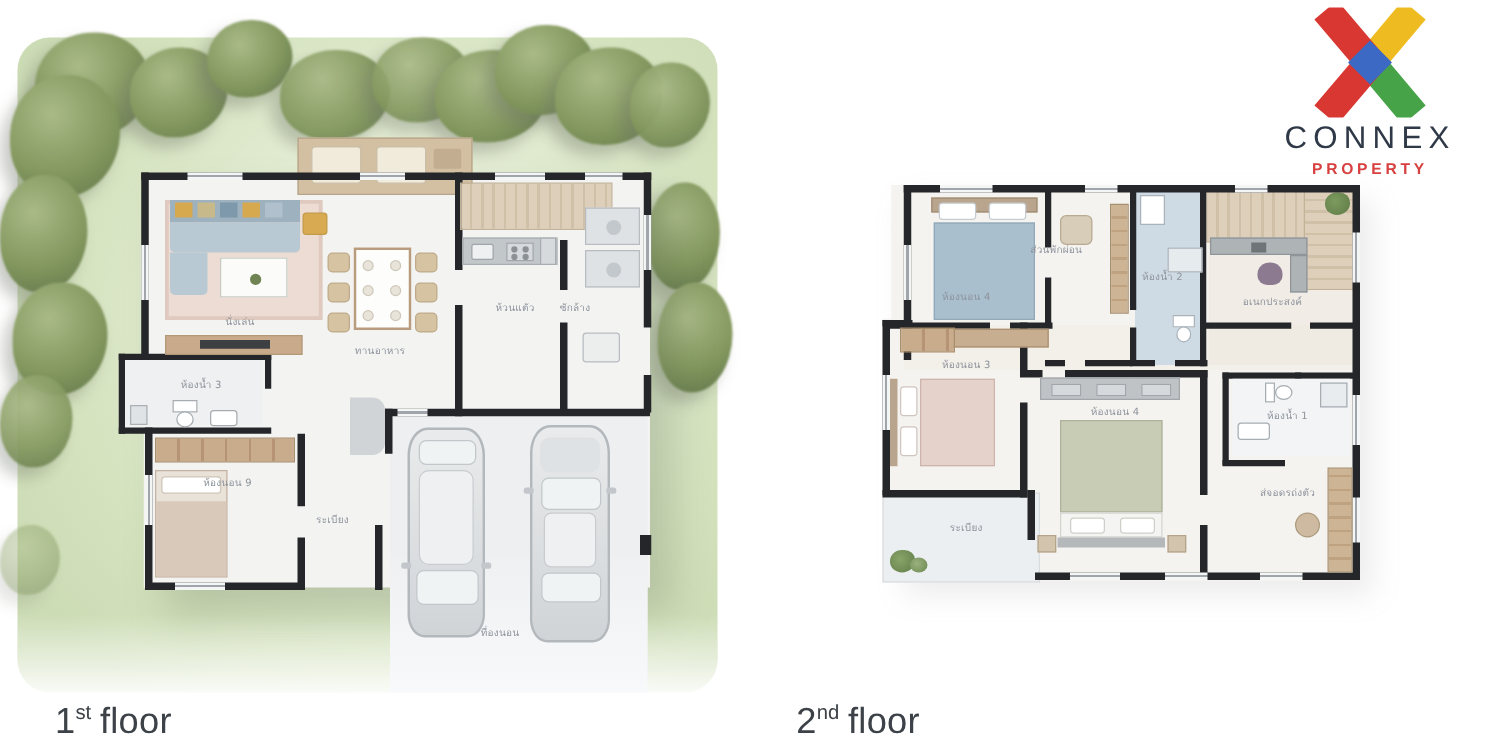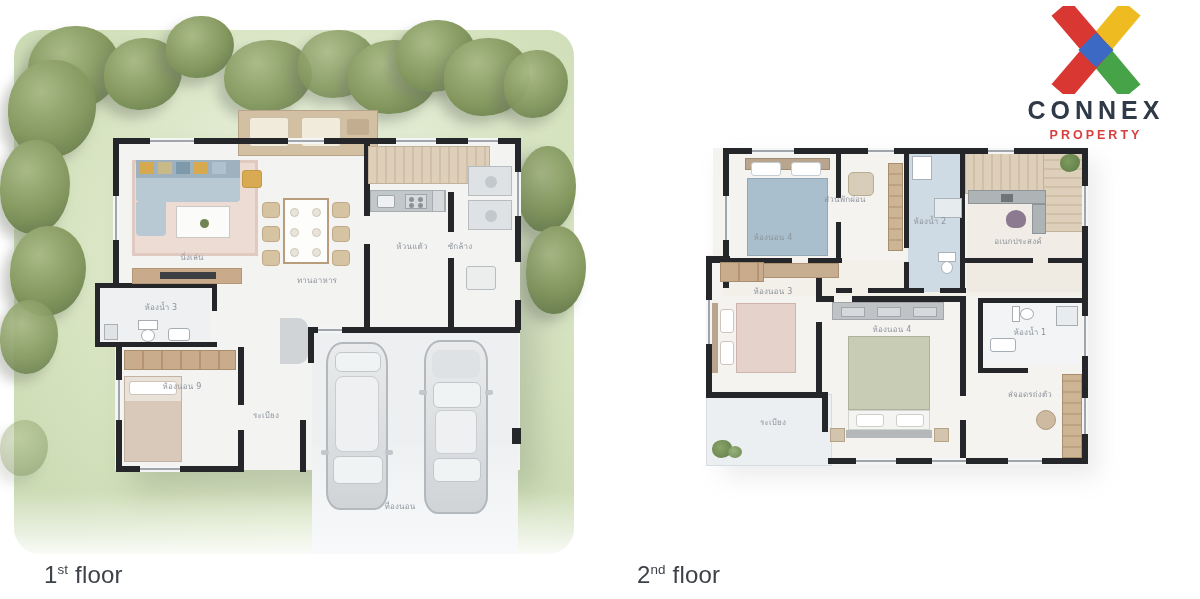--- a/index.html
+++ b/index.html
@@ -26,27 +26,27 @@
   .stairsH{background:repeating-linear-gradient(90deg,#ddcfba 0 7px,#d0c0a8 7px 9px);border:1px solid #c2b297;}
   .stairsV{background:repeating-linear-gradient(0deg,#ddcfba 0 7px,#d0c0a8 7px 9px);border:1px solid #c2b297;}
   .woodstripe{background:repeating-linear-gradient(90deg,#c9ac8b 0 17px,#b69374 17px 19px);border:1px solid #a98e6d;}
   .closetstripe{background:repeating-linear-gradient(0deg,#cdb494 0 9px,#bfa380 9px 11px);border:1px solid #a8906f;}
   
   .car{position:absolute;border:2px solid #b3b8bd;border-radius:16px 16px 14px 14px/22px 22px 18px 18px;
        background:linear-gradient(180deg,#e9ebec,#d1d4d7);box-sizing:border-box;}
   .glass{position:absolute;background:#f0f3f4;border:1px solid #c2c7cb;border-radius:6px;}
   .mirror{position:absolute;width:8px;height:5px;background:#c3c7cb;border-radius:2px;}
   
-  .caption{position:absolute;font-size:24px;color:#3d4248;letter-spacing:.2px;}
+  .caption{position:absolute;font-size:29px;color:#3d4248;letter-spacing:.2px;}
   .caption sup{font-size:56%;letter-spacing:0;}
   .caption .word{margin-left:7px;}
   
   .logo{position:absolute;top:6px;right:16px;width:176px;text-align:center;}
   .logo svg{display:block;margin:0 auto;}
-  .logo-name{font-size:25px;font-weight:bold;letter-spacing:5px;color:#2f3947;margin-top:2px;}
+  .logo-name{font-size:25px;font-weight:normal;letter-spacing:5px;color:#2f3947;margin-top:2px;}
   .logo-sub{font-size:12.5px;font-weight:bold;letter-spacing:3px;color:#d84040;margin-top:3px;}
 </style>
 </head>
 <body>
 
 <div class="canvas">
 
   <div class="abs" style="left:0;top:0;width:600px;height:599px;">
 
     <div class="lawn"></div>
@@ -190,21 +190,21 @@
     <div class="car" style="left:424px;top:340px;width:64px;height:174px;">
       <div class="fur" style="left:6px;top:8px;width:48px;height:28px;background:#dfe2e4;border-radius:8px;"></div>
       <div class="glass" style="left:7px;top:40px;width:46px;height:24px;"></div>
       <div class="fur" style="left:9px;top:68px;width:42px;height:44px;background:#eef0f1;border-radius:6px;border:1px solid #c9cdd1;"></div>
       <div class="glass" style="left:7px;top:116px;width:46px;height:22px;"></div>
       <div class="mirror" style="left:-7px;top:48px;"></div>
       <div class="mirror" style="left:59px;top:48px;"></div>
     </div>
 
     <span class="lbl" style="left:192px;top:258px;">นั่งเล่น</span>
-    <span class="lbl" style="left:317px;top:281px;">ทานอาหาร</span>
+    <span class="lbl" style="left:304px;top:281px;">ทานอาหาร</span>
     <span class="lbl" style="left:412px;top:247px;">ห้วนแตัว</span>
     <span class="lbl" style="left:460px;top:247px;">ซักล้าง</span>
     <span class="lbl" style="left:161px;top:308px;">ห้องน้ำ 3</span>
     <span class="lbl" style="left:182px;top:387px;">ห้องนอน 9</span>
     <span class="lbl" style="left:266px;top:416px;">ระเบียง</span>
     <span class="lbl" style="left:400px;top:507px;">ที่องนอน</span>
   </div>
 
   <div class="abs" style="left:600px;top:0;width:600px;height:599px;">
 

